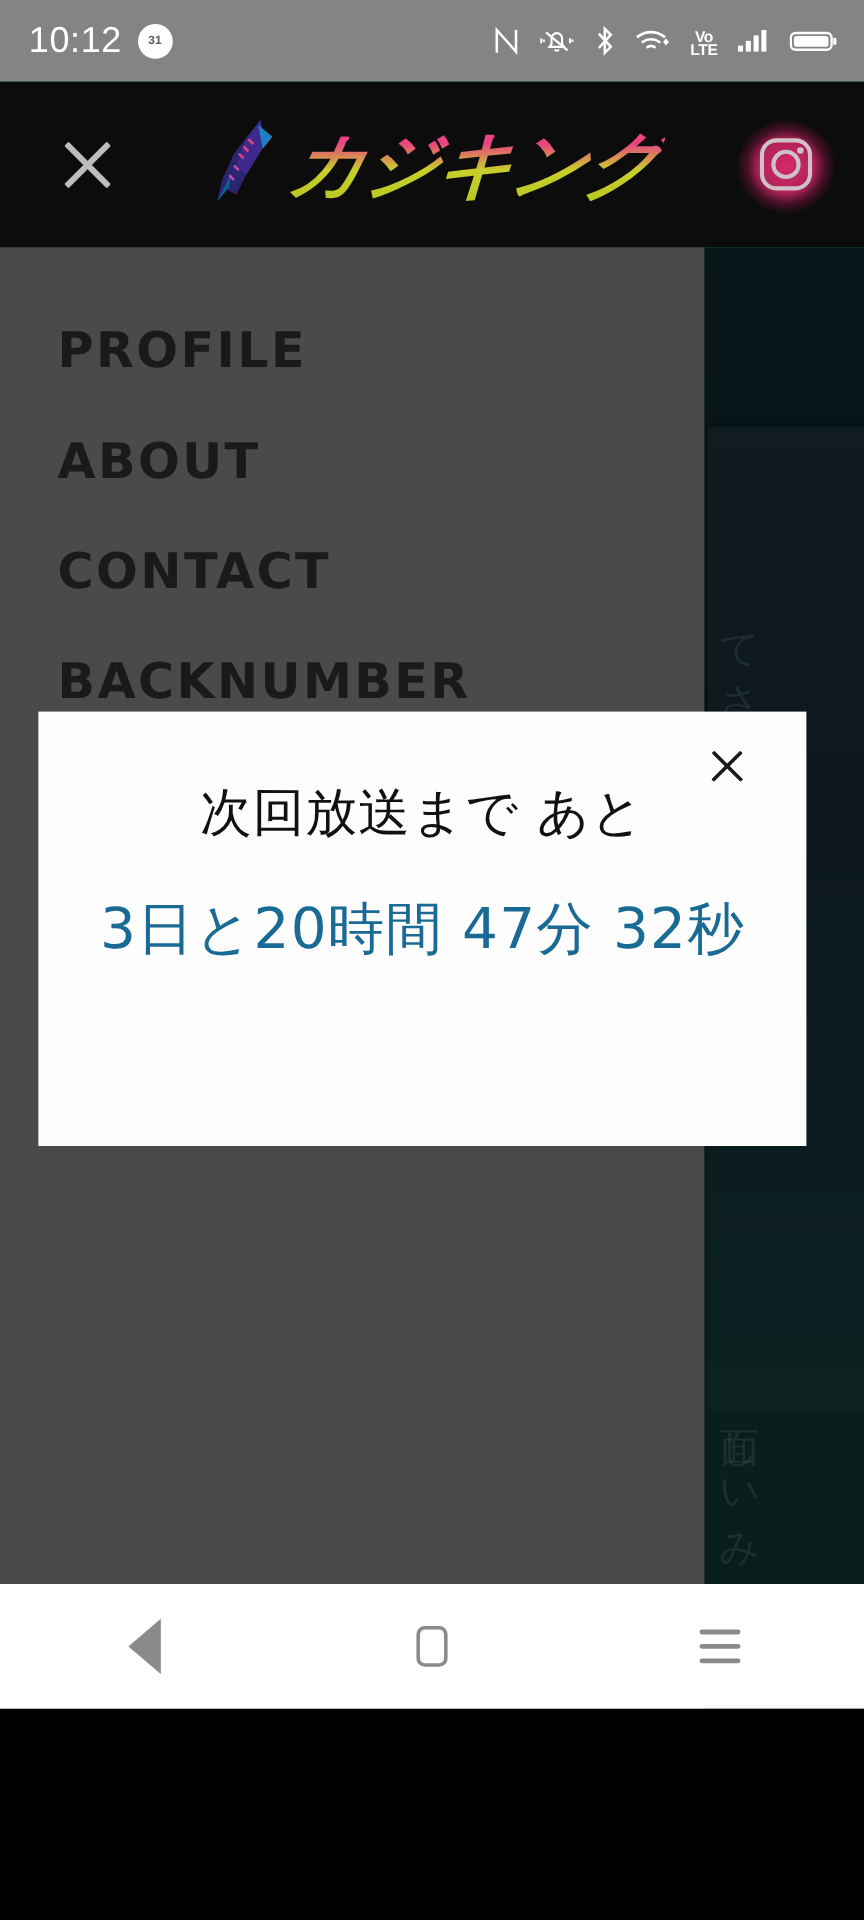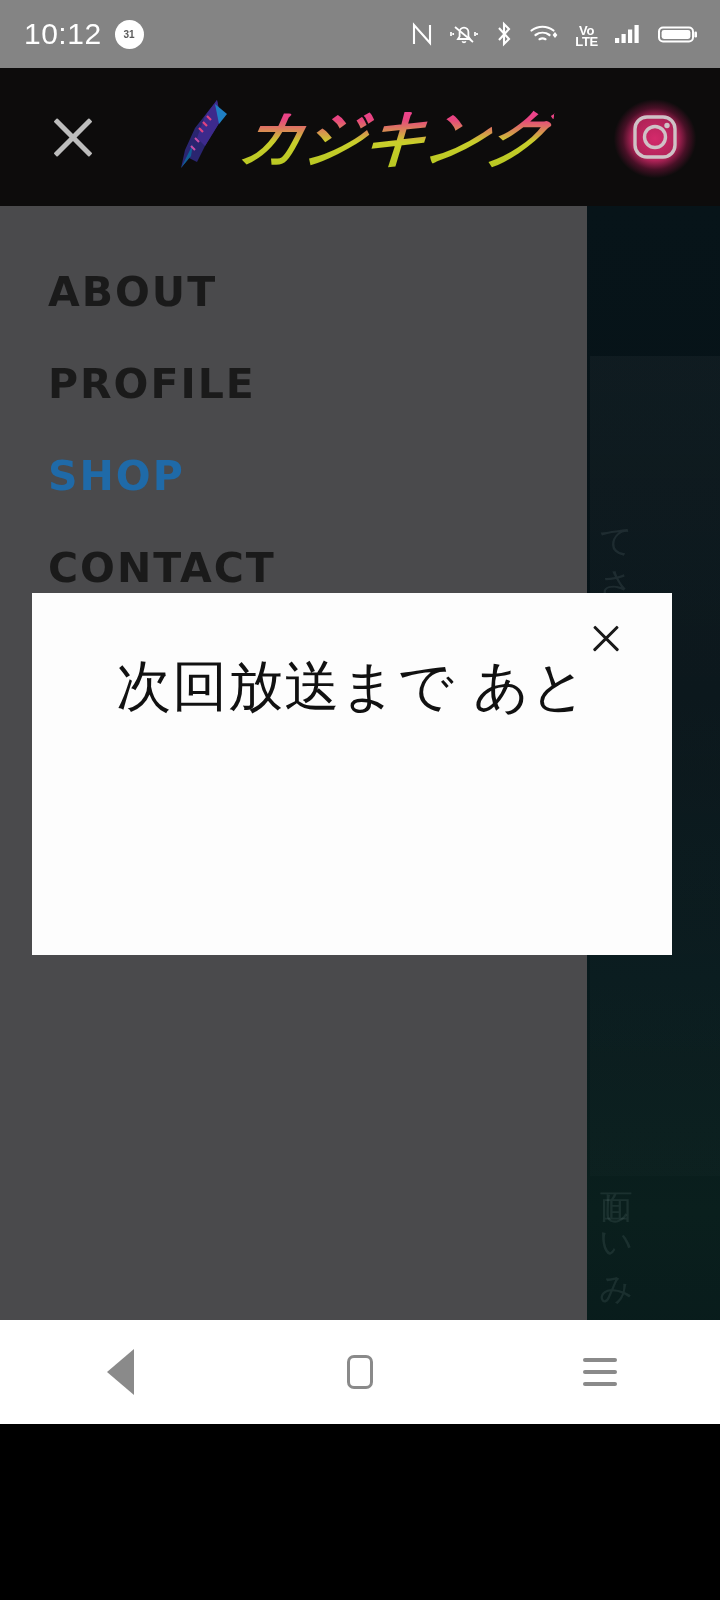--- a/index.html
+++ b/index.html
@@ -156,21 +156,21 @@
     content:""; position:absolute; left:1px; top:16px;
     width:34px; height:3.4px; background:#191919; border-radius:1px;
   }
   .modal-close::before { transform:rotate(45deg); }
   .modal-close::after  { transform:rotate(-45deg); }
 
   .modal-title {
     position:absolute; top:60px; left:0; width:100%;
     text-align:center;
     font-family:"DejaVu Sans", sans-serif;
-    font-size:55px;
+    font-size:43px;
     color:#111111;
     letter-spacing:1px;
     line-height:1.2;
   }
   .modal-count {
     position:absolute; top:154px; left:0; width:100%;
     text-align:center;
     font-family:"DejaVu Sans", sans-serif;
     font-size:47px;
     color:#1a6a96;
@@ -272,31 +272,31 @@
   </div>
 
   <div class="sitebg">
     <div class="bg-panel"></div>
     <div class="bg-vtext c1">てさー正で</div>
     <div class="bg-vtext c2">面しいみ</div>
 
   </div>
 
   <div class="drawer">
+    <div class="menu-item">PROFILE</div>
     <div class="menu-item">ABOUT</div>
-    <div class="menu-item">PROFILE</div>
-    <div class="menu-item link">SHOP</div>
     <div class="menu-item">CONTACT</div>
     <div class="menu-item">BACKNUMBER</div>
     <div class="menu-item link2">KAJIKING RADIO HAWAII</div>
   </div>
 
   <div class="modal">
     <div class="modal-close"></div>
     <div class="modal-title">次回放送まで あと</div>
+    <div class="modal-count">3日と20時間 47分 32秒</div>
   </div>
 
   <div class="navbar">
     <div class="nav-btn">
       <div class="nav-back"></div>
     </div>
     <div class="nav-btn">
       <div class="nav-home"></div>
     </div>
     <div class="nav-btn">

